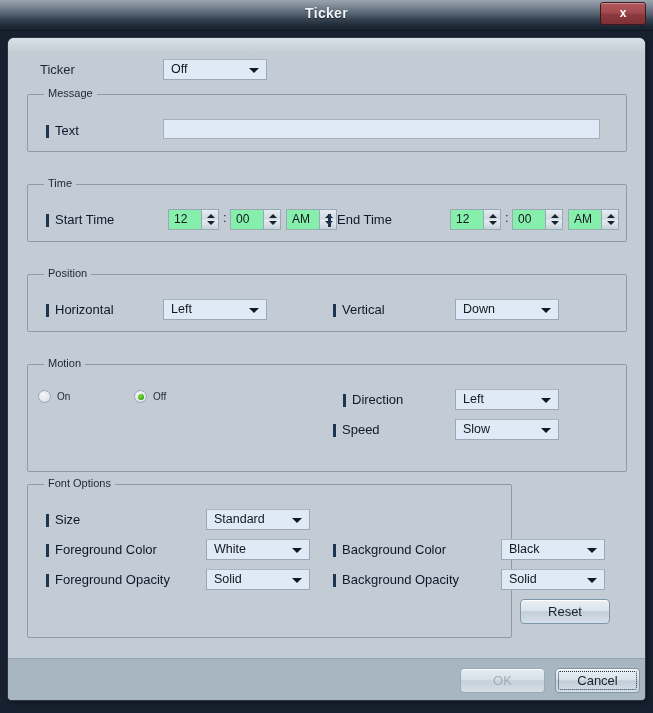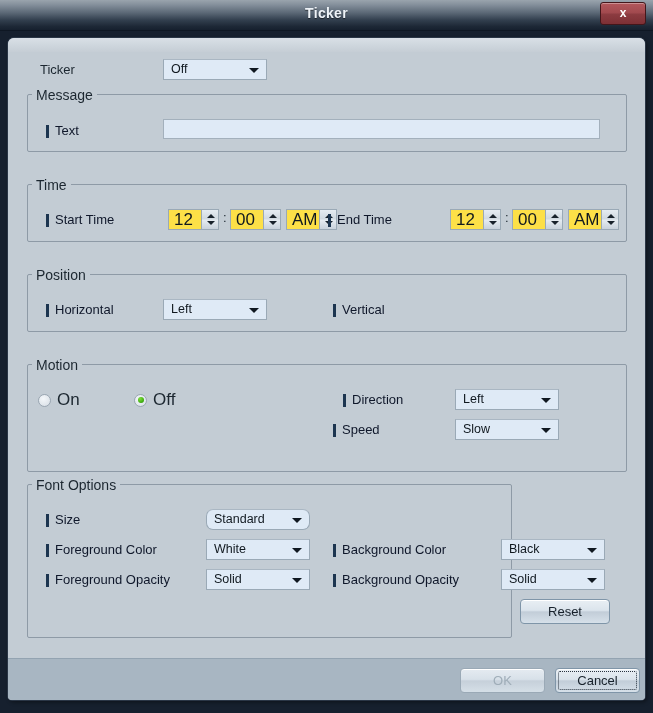--- a/index.html
+++ b/index.html
@@ -123,24 +123,24 @@
   
   .group {
     position: absolute;
     border: 1px solid #8e9aa6;
     border-radius: 2px;
     box-sizing: border-box;
   }
   .group-title {
     position: absolute;
     top: -8px;
-    left: 4px;
+    left: 16px;
     padding: 0 4px;
     background: #c3ccd4;
-    font-size: 14px;
+    font-size: 11px;
     color: #1c2730;
     white-space: nowrap;
   }
 
   
   .combo {
     position: absolute;
     box-sizing: border-box;
     height: 21px;
     background: #dfeaf6;
@@ -181,24 +181,24 @@
   .spin {
     position: absolute;
     height: 21px;
     display: flex;
     box-sizing: border-box;
   }
   .spin .field {
     width: 33px;
     height: 21px;
     box-sizing: border-box;
-    background: #fde047;
+    background: #86efac;
     border: 1px solid #9aa9b6;
     border-right: none;
-    font-size: 17px;
+    font-size: 12px;
     color: #10181f;
     line-height: 19px;
     padding-left: 5px;
   }
   .spin .btns {
     width: 18px;
     height: 21px;
     box-sizing: border-box;
     background: linear-gradient(to bottom, #e6ecf2 0%, #cfd8e0 48%, #e6ecf2 52%, #c8d2dc 100%);
     border: 1px solid #9aa9b6;
@@ -246,21 +246,21 @@
   }
   .radio.on::after {
     content: "";
     position: absolute;
     left: 2.5px; top: 2.5px;
     width: 6px; height: 6px;
     border-radius: 50%;
     background: radial-gradient(circle at 35% 30%, #7ee03a 0%, #3ba80f 70%, #227a05 100%);
   }
   .radio-label {
-    font-size: 17px;
+    font-size: 10px;
     color: #1c2730;
     margin-left: 6px;
     text-align: center;
   }
 
   
   .btn {
     position: absolute;
     box-sizing: border-box;
     border-radius: 4px;
@@ -370,20 +370,24 @@
 
       <div class="group" style="left:19px; top:236px; width:600px; height:58px;">
         <div class="group-title">Position</div>
       </div>
       <div class="sub-label" style="left:38px; top:264px;">Horizontal</div>
       <div class="combo" style="left:155px; top:261px; width:104px;">
         <span class="val">Left</span>
         <span class="arrow"></span>
       </div>
       <div class="sub-label" style="left:325px; top:264px;">Vertical</div>
+      <div class="combo" style="left:447px; top:261px; width:104px;">
+        <span class="val">Down</span>
+        <span class="arrow"></span>
+      </div>
 
       <div class="group" style="left:19px; top:326px; width:600px; height:108px;">
         <div class="group-title">Motion</div>
       </div>
       <div class="radio-wrap" style="left:30px; top:352px;">
         <span class="radio"></span>
         <span class="radio-label">On</span>
       </div>
       <div class="radio-wrap" style="left:126px; top:352px;">
         <span class="radio on"></span>
@@ -397,21 +401,21 @@
       <div class="sub-label" style="left:325px; top:384px;">Speed</div>
       <div class="combo" style="left:447px; top:381px; width:104px;">
         <span class="val">Slow</span>
         <span class="arrow"></span>
       </div>
 
       <div class="group" style="left:19px; top:446px; width:485px; height:154px;">
         <div class="group-title">Font Options</div>
       </div>
       <div class="sub-label" style="left:38px; top:474px;">Size</div>
-      <div class="combo" style="left:198px; top:471px; width:104px;border-radius:7px;">
+      <div class="combo" style="left:198px; top:471px; width:104px;">
         <span class="val">Standard</span>
         <span class="arrow"></span>
       </div>
 
       <div class="sub-label" style="left:38px; top:504px;">Foreground Color</div>
       <div class="combo" style="left:198px; top:501px; width:104px;">
         <span class="val">White</span>
         <span class="arrow"></span>
       </div>
       <div class="sub-label" style="left:325px; top:504px;">Background Color</div>

